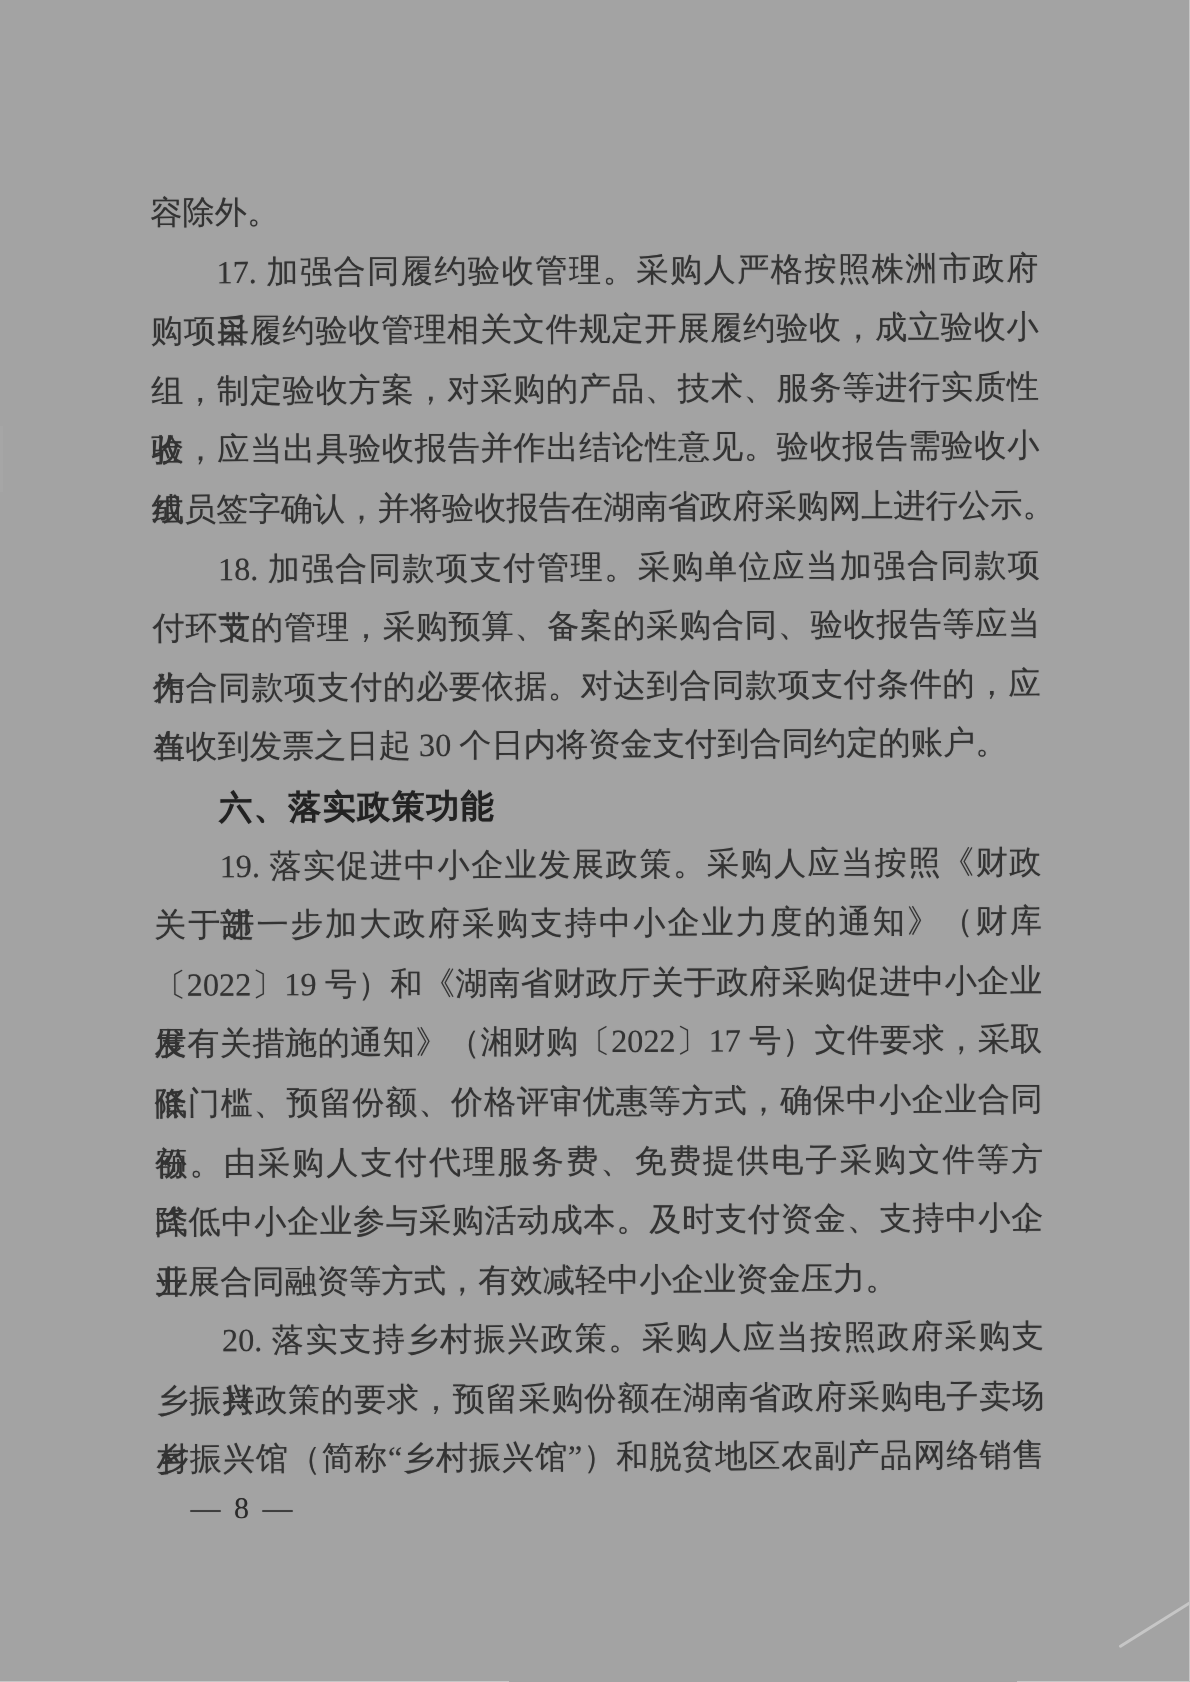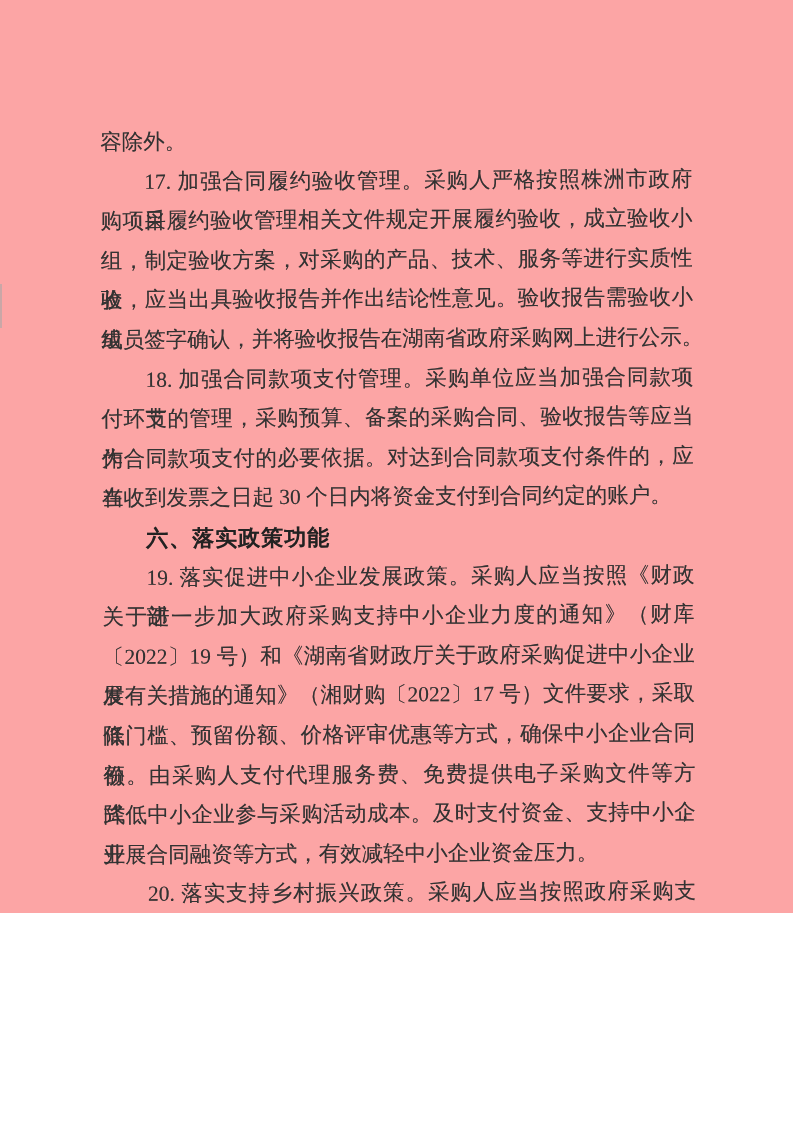--- a/index.html
+++ b/index.html
@@ -9,22 +9,22 @@
   }
   body {
     width: 793px;
     height: 1121px;
     overflow: hidden;
     font-family: "Liberation Serif", "DejaVu Serif", serif;
   }
   .page {
     position: relative;
     width: 793px;
-    height: 913px;
-    background: #fca5a5;
+    height: 1121px;
+    background: #a3a3a3;
     overflow: hidden;
     text-decoration: underline;
   }
   .text-block {
     position: absolute;
     left: 100px;
     top: 123px;
     width: 592px;
     font-size: 21.5px;
     line-height: 39.6px;

